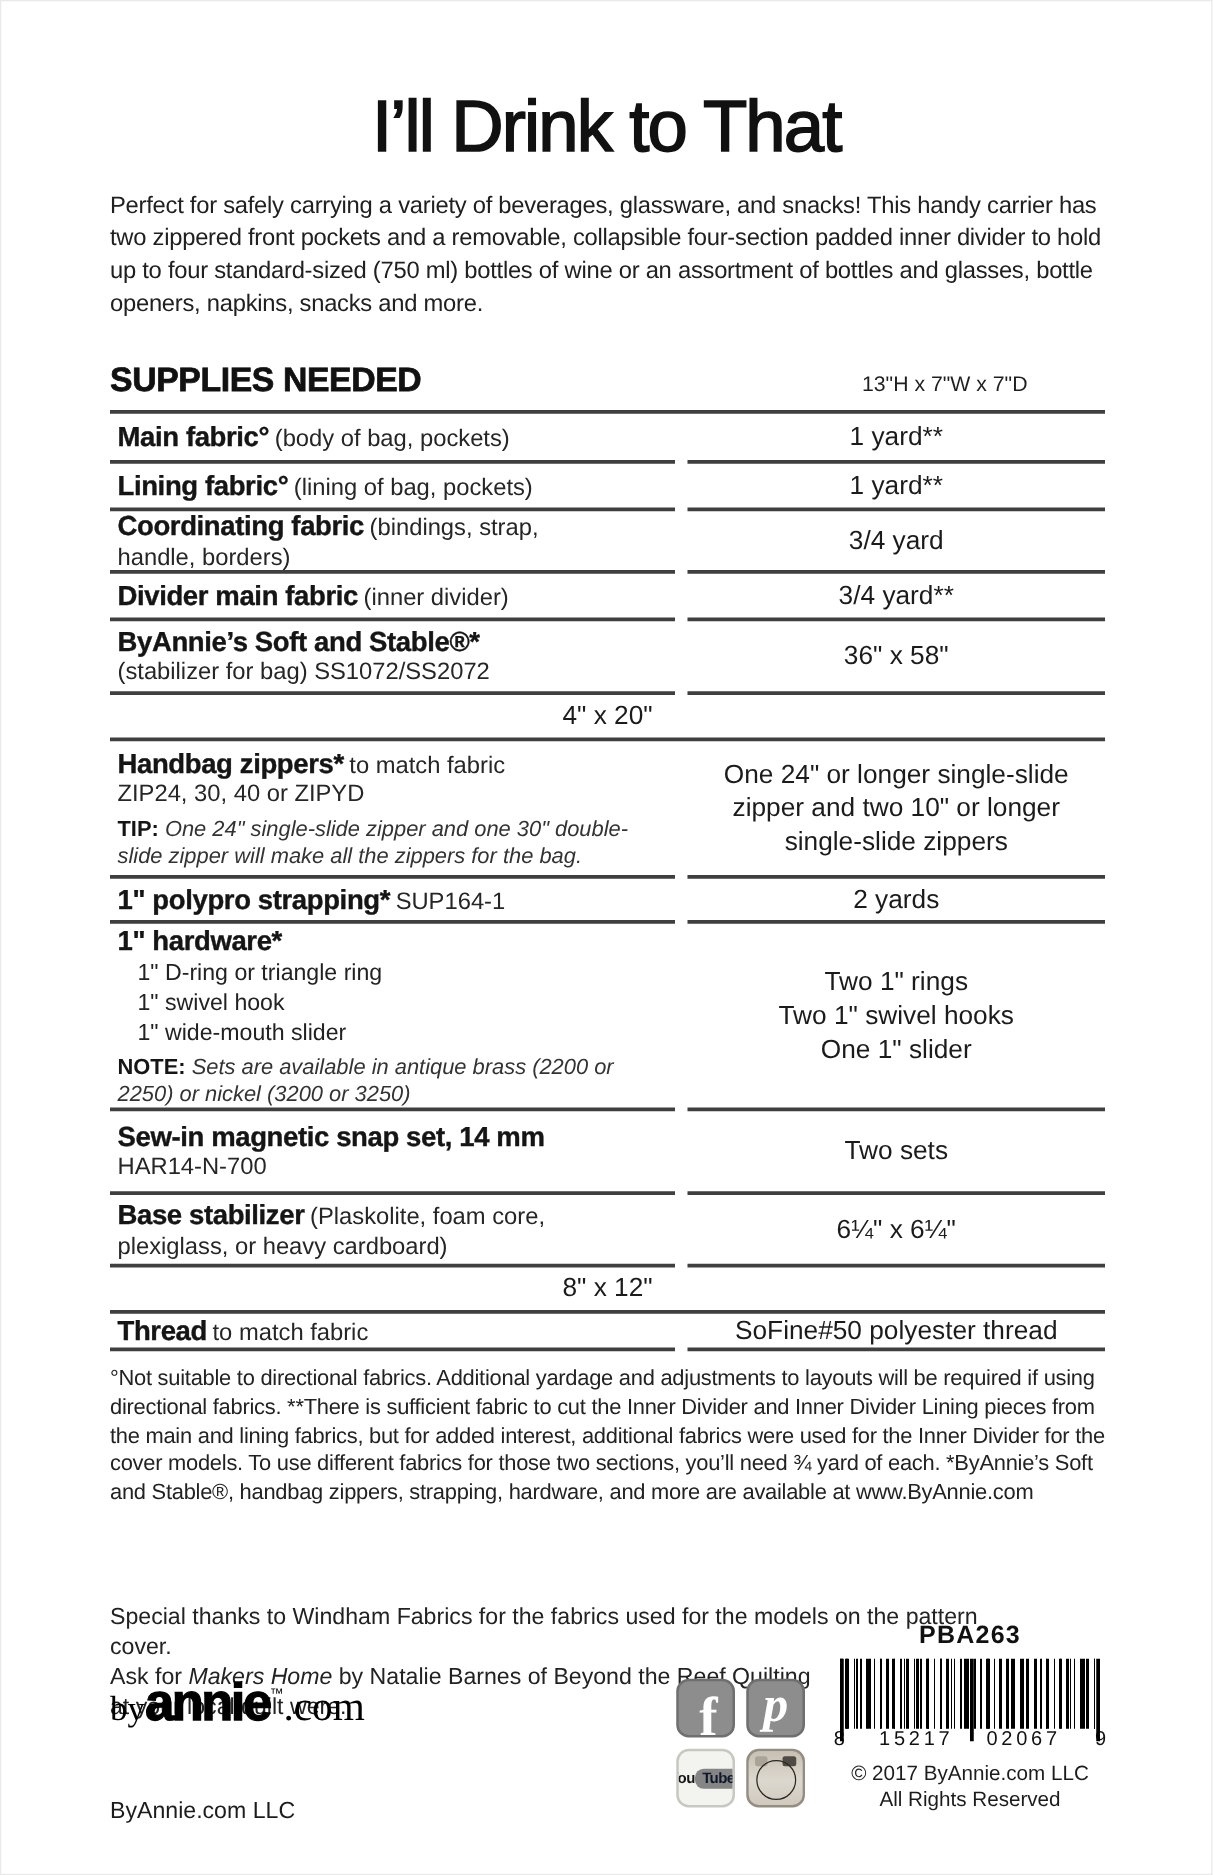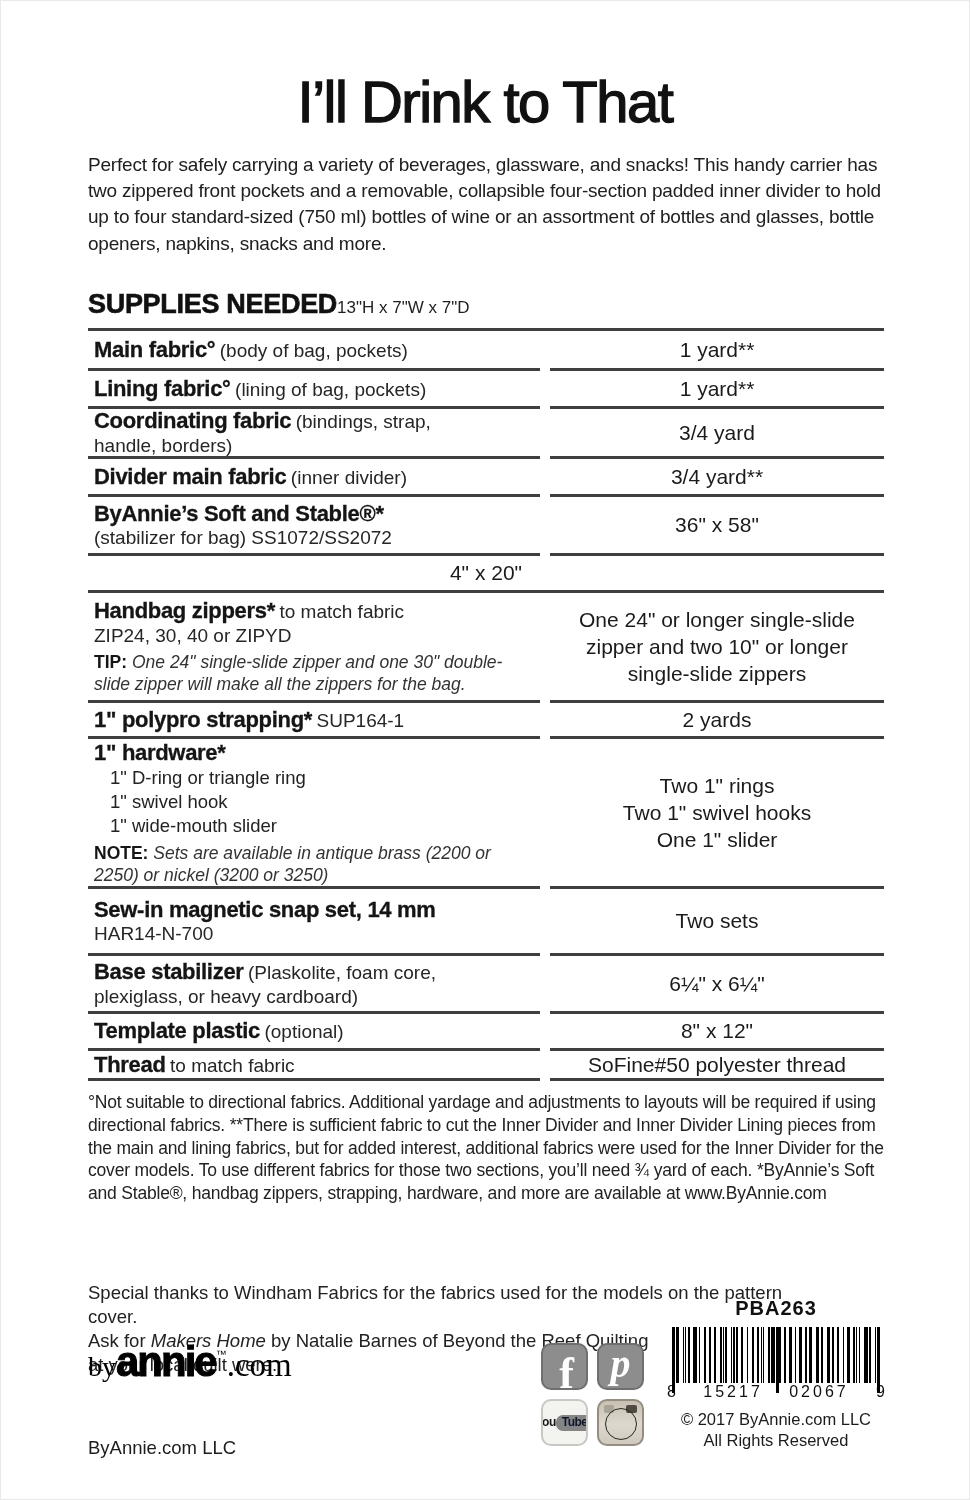--- a/index.html
+++ b/index.html
@@ -16,21 +16,21 @@
     -webkit-text-stroke:1.3px #111;
   }
   
   .intro{
     margin:16px 88px 0;width:796px;height:112px;overflow:hidden;
     font-size:19px;line-height:1.38;color:#202020;letter-spacing:-0.2px;
   }
   
   .supplies-header{
     margin:18px 88px 0;width:796px;height:38px;display:flex;
-    align-items:flex-end;
+    justify-content:space-between;align-items:flex-end;
   }
   .supplies-heading{
     margin:0;font-size:27px;font-weight:700;letter-spacing:-0.3px;color:#111;
     -webkit-text-stroke:0.6px #111;
   }
   .dims{font-size:17px;color:#1f1f1f;margin-right:62px;padding-bottom:2px;}
   
   .stable{margin:8px 88px 0;width:796px;border-top:3px solid #3f3f3f;}
   .srow{display:flex;}
   .cl{
@@ -234,23 +234,20 @@
     <div class="srow h58">
       <div class="cl">
         <div><span class="b">Base stabilizer</span> <span class="d">(Plaskolite, foam core,</span><span class="d2">plexiglass, or heavy cardboard)</span></div>
       </div>
       <div class="cr">
           <span>6¼" x 6¼"</span>
         </div>
     </div>
 
     <div class="srow h37">
-      <div class="cl">
-        <div><span class="b">Template plastic</span> <span class="d">(optional)</span></div>
-      </div>
       <div class="cr">
           <span>8" x 12"</span>
         </div>
     </div>
 
     <div class="srow h30">
       <div class="cl">
         <div><span class="b">Thread</span> <span class="d">to match fabric</span></div>
       </div>
       <div class="cr">

